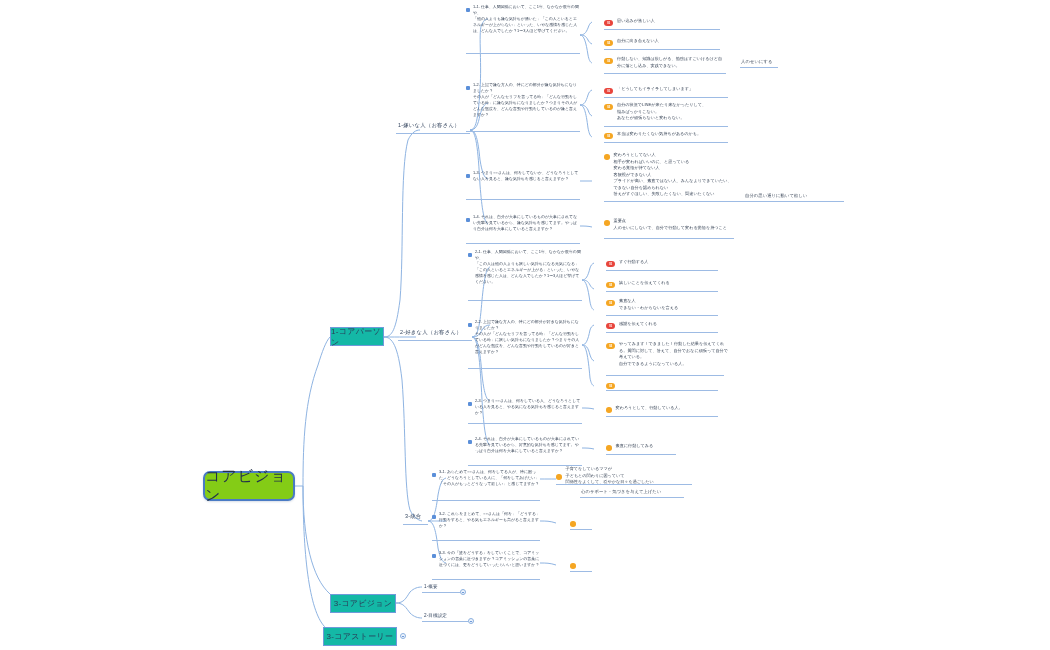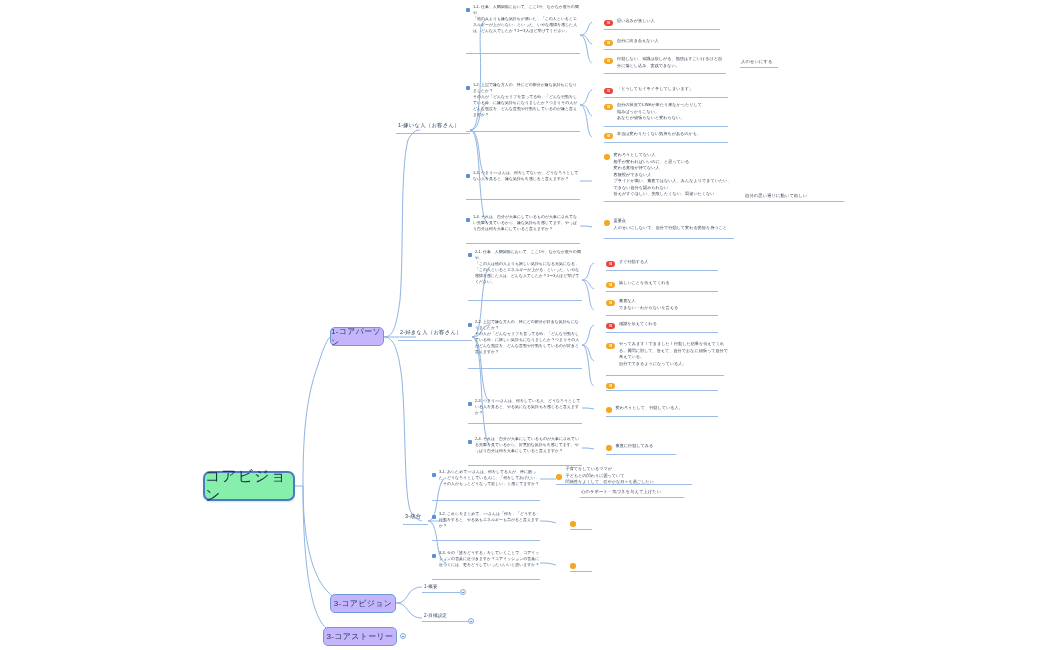--- a/index.html
+++ b/index.html
@@ -11,33 +11,33 @@
     overflow:hidden;
     position:relative;
   }
   #canvas{position:absolute;left:0;top:0;width:1050px;height:650px;}
   svg.links{position:absolute;left:0;top:0;width:1050px;height:650px;pointer-events:none;}
 
   
   .node{position:absolute;box-sizing:border-box;}
 
   .root-node{
-    background:#86efac;
+    background:#84cc16;
     border:2px solid #4a7bc4;
     border-radius:7px;
     color:#22324a;
     font-size:15px;
     letter-spacing:1px;
     display:flex;align-items:center;justify-content:center;
     box-shadow:0 1px 2px rgba(40,70,120,.18);
   }
   .l1-node{
-    background:#c4b5fd;
+    background:#14b8a6;
     border:1px solid #6f9ada;
-    border-radius:5px;
+    border-radius:0;
     color:#2a3d59;
     font-size:8px;
     display:flex;align-items:center;justify-content:center;
     letter-spacing:.3px;
   }
   .l2-node{
     color:#33445e;
     font-size:5.4px;
     white-space:nowrap;
     letter-spacing:.2px;

